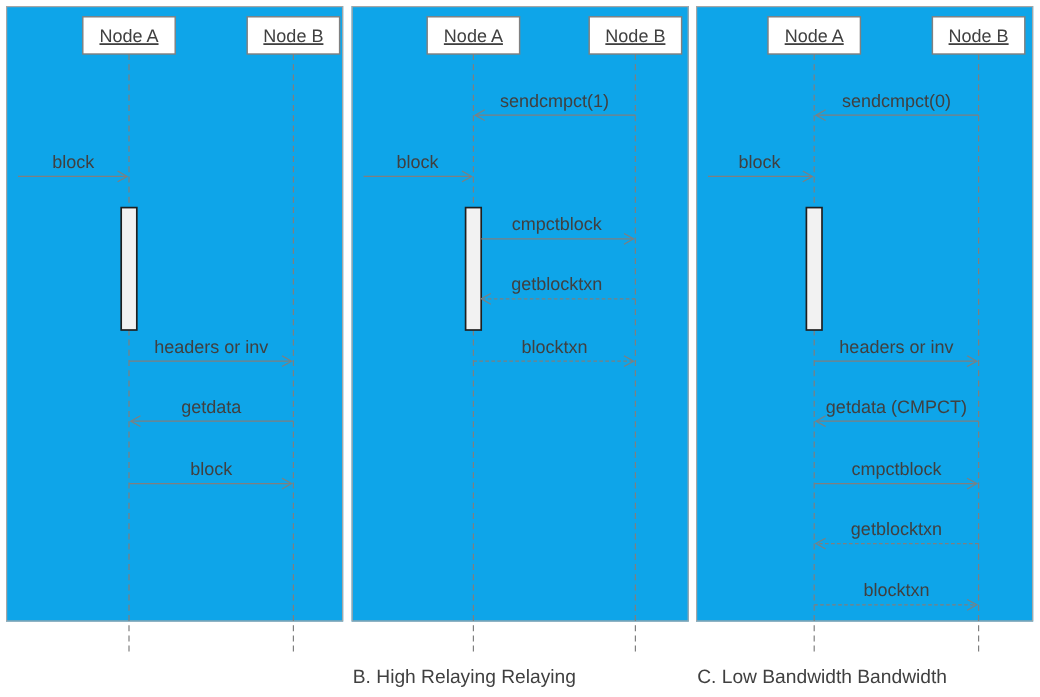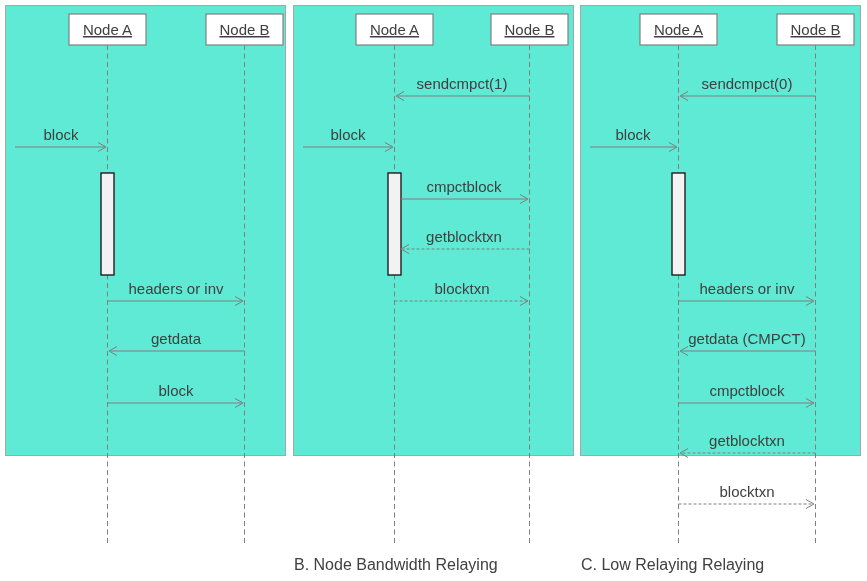--- a/index.html
+++ b/index.html
@@ -3,22 +3,22 @@
 <meta charset="utf-8">
 <style>
   html,body{margin:0;padding:0;background:#ffffff;}
   body{
     width:867px;height:581px;position:relative;overflow:hidden;
     font-family:"Liberation Sans","DejaVu Sans",sans-serif;
     color:#404040;
   }
   .figure{position:absolute;left:0;top:0;width:867px;height:581px;}
   .panel{
-    position:absolute;top:5px;width:281px;height:451px;
-    border:1px solid #a6a6a6;background:#5eead4;box-sizing:border-box;
+    position:absolute;top:5px;width:281px;height:513px;
+    border:1px solid #a6a6a6;background:#0ea5e9;box-sizing:border-box;
   }
   .panel-a{left:5px;}
   .panel-b{left:293px;}
   .panel-c{left:580px;}
   .panel svg{position:absolute;left:0;top:0;}
   .caption{
     position:absolute;top:556px;font-size:16px;color:#404040;
     white-space:nowrap;letter-spacing:0px;
   }
   .cap-a{left:7px;}
@@ -94,21 +94,21 @@
 
       <text class="msglabel" x="170" y="236">getblocktxn</text>
       <line class="msgline dashed" x1="235.5" y1="243" x2="109" y2="243"></line>
       <path class="arrowhead" d="M115 238.5 L107 243 L115 247.5"></path>
 
       <text class="msglabel" x="168" y="288">blocktxn</text>
       <line class="msgline dashed" x1="100.5" y1="295" x2="233" y2="295"></line>
       <path class="arrowhead" d="M226 290.5 L234 295 L226 299.5"></path>
     </svg>
   </div>
-  <div class="caption cap-b">B. Node Bandwidth Relaying</div>
+  <div class="caption cap-b">B. High Relaying Relaying</div>
 
   <div class="panel panel-c">
     <svg width="279" height="545" viewBox="0 0 279 545">
       <line class="lifeline" x1="97.5" y1="39" x2="97.5" y2="537"></line>
       <line class="lifeline" x1="234.5" y1="39" x2="234.5" y2="537"></line>
       <rect class="actor-rect" x="59" y="8" width="77" height="31"></rect>
       <text class="msglabel actor-label" x="97.5" y="29">Node A</text>
       <rect class="actor-rect" x="196" y="8" width="77" height="31"></rect>
       <text class="msglabel actor-label" x="234.5" y="29">Node B</text>
       <rect class="activation" x="91" y="167" width="13" height="102"></rect>
@@ -135,15 +135,15 @@
 
       <text class="msglabel" x="166" y="440">getblocktxn</text>
       <line class="msgline dashed" x1="234.5" y1="447" x2="100" y2="447"></line>
       <path class="arrowhead" d="M107 442.5 L99 447 L107 451.5"></path>
 
       <text class="msglabel" x="166" y="491">blocktxn</text>
       <line class="msgline dashed" x1="97.5" y1="498" x2="232" y2="498"></line>
       <path class="arrowhead" d="M225 493.5 L233 498 L225 502.5"></path>
     </svg>
   </div>
-  <div class="caption cap-c">C. Low Relaying Relaying</div>
+  <div class="caption cap-c">C. Low Bandwidth Bandwidth</div>
 
 </div>
 
 </body></html>

